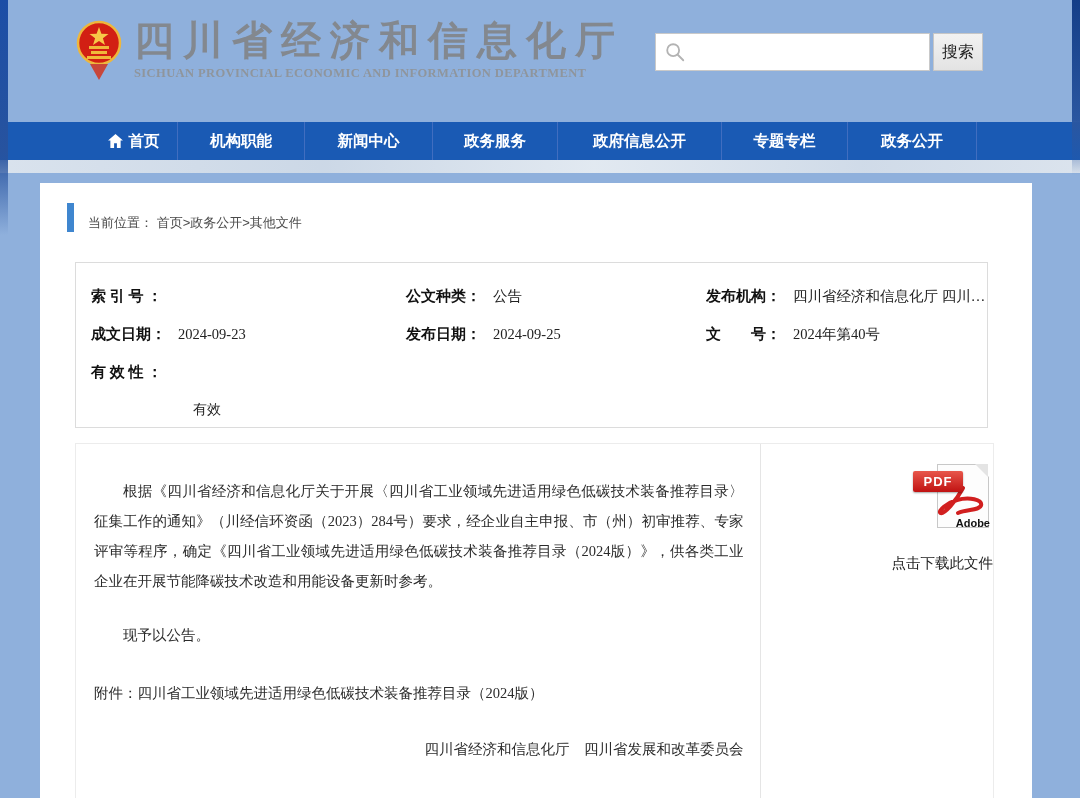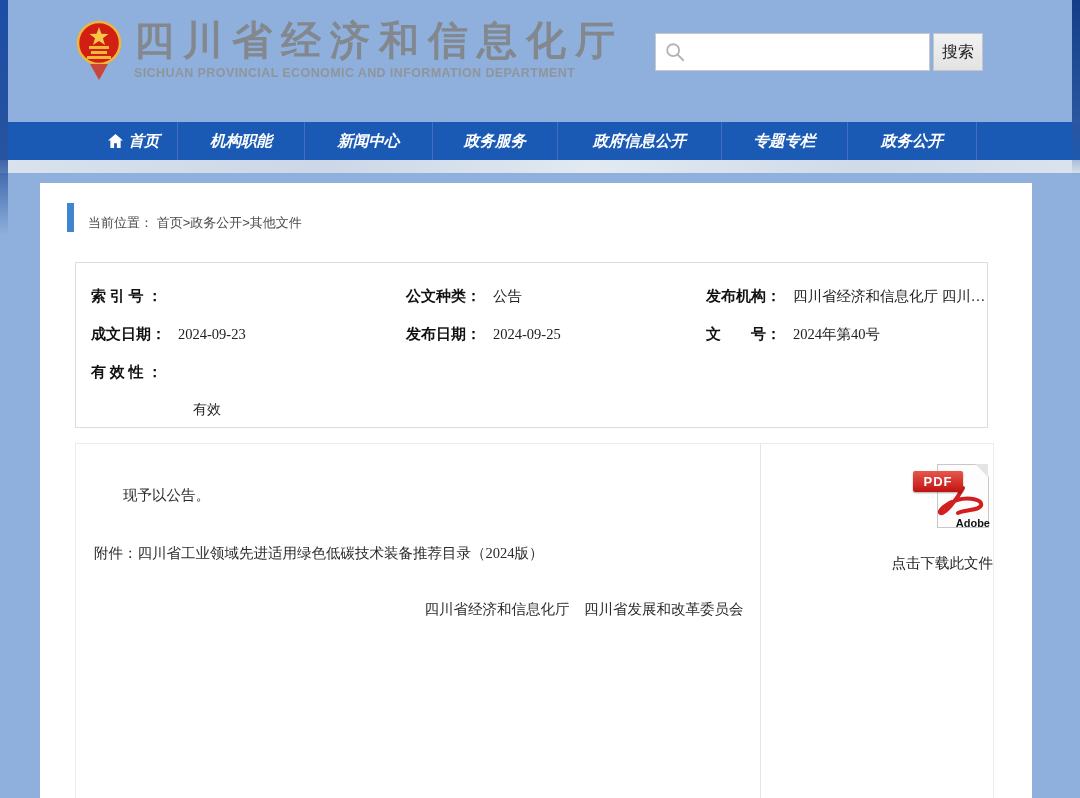--- a/index.html
+++ b/index.html
@@ -21,36 +21,36 @@
 
   
   .header{position:absolute;left:0;top:0;width:1080px;height:122px;}
   .brand{position:absolute;left:76px;top:18px;display:flex;align-items:flex-start;cursor:pointer;}
   .emblem{width:46px;height:64px;margin-right:12px;}
   .brand-text .cn{
     font-size:40px;font-weight:bold;letter-spacing:9px;color:#83888f;line-height:1;
     margin-top:2px;white-space:nowrap;
   }
   .brand-text .en{
-    font-size:12.5px;font-weight:bold;letter-spacing:.4px;color:#8f959c;margin-top:6px;white-space:nowrap;
+    font-size:12.5px;font-weight:bold;letter-spacing:.4px;color:#8f959c;margin-top:6px;white-space:nowrap;font-family:Liberation Serif, serif;
   }
   .search-wrap{position:absolute;left:655px;top:33px;display:flex;align-items:stretch;}
   .search-input{
     width:275px;height:38px;box-sizing:border-box;border:1px solid #c9c9c9;background:#fff;
     padding:0 10px 0 36px;font-size:14px;color:#333;outline:none;
   }
   .search-icon{position:absolute;left:9px;top:8px;width:22px;height:22px;pointer-events:none;}
   .search-btn{
     margin-left:3px;width:50px;height:38px;box-sizing:border-box;border:1px solid #c6c6c6;
     background:linear-gradient(180deg,#f2f2f2,#e3e3e3);font-size:16px;color:#222;cursor:pointer;
     font-family:"Liberation Sans",sans-serif;
   }
 
   
-  .navbar{position:absolute;left:0;top:122px;width:1080px;height:38px;background:#1a5ab4;z-index:4;font-style:italic;}
+  .navbar{position:absolute;left:0;top:122px;width:1080px;height:38px;background:#1a5ab4;z-index:4;}
   .nav-inner{position:absolute;left:90px;top:0;height:38px;display:flex;}
   .nav-item{
     height:38px;display:flex;align-items:center;justify-content:center;gap:6px;
     color:#fff;font-size:15.5px;font-weight:600;cursor:pointer;box-sizing:border-box;
     border-right:1px solid #416ec0;white-space:nowrap;
   }
   .nav-item .home-icon{width:15px;height:14px;display:block;}
   .cloud-strip{position:absolute;left:0;top:160px;width:1080px;height:13px;
     background:linear-gradient(90deg,#dde5ee,#cfdae7 30%,#e6ecf2 55%,#d3dde9 80%,#dfe6ee);opacity:.95;}
 
@@ -226,20 +226,21 @@
         <span class="m-value"></span>
       </div>
     </div>
     <div class="meta-row single">
       <div class="m-indent">有效</div>
     </div>
   </div>
 
   <div class="article-box">
     <div class="article-main">
+      <p class="article-para">根据《四川省经济和信息化厅关于开展〈四川省工业领域先进适用绿色低碳技术装备推荐目录〉征集工作的通知》（川经信环资函（2023）284号）要求，经企业自主申报、市（州）初审推荐、专家评审等程序，确定《四川省工业领域先进适用绿色低碳技术装备推荐目录（2024版）》，供各类工业企业在开展节能降碳技术改造和用能设备更新时参考。</p>
       <p class="article-para short">现予以公告。</p>
       <div class="article-attachment">附件：四川省工业领域先进适用绿色低碳技术装备推荐目录（2024版）</div>
       <div class="article-signature">四川省经济和信息化厅　四川省发展和改革委员会</div>
     </div>
     <div class="article-side">
       <div class="pdf-block">
         <div class="pdf-page"></div>
         <div class="pdf-fold"></div>
         <svg class="pdf-swirl" viewBox="0 0 52 32">
           <path d="M26 2 C19 15 7 29 3.5 27 C0.5 25 10 17 20 14 C32 10.5 46 13.5 44 19.5 C42.3 24.5 30 23 21 27" fill="none" stroke="#d11f1f" stroke-width="4" stroke-linecap="round"></path>

